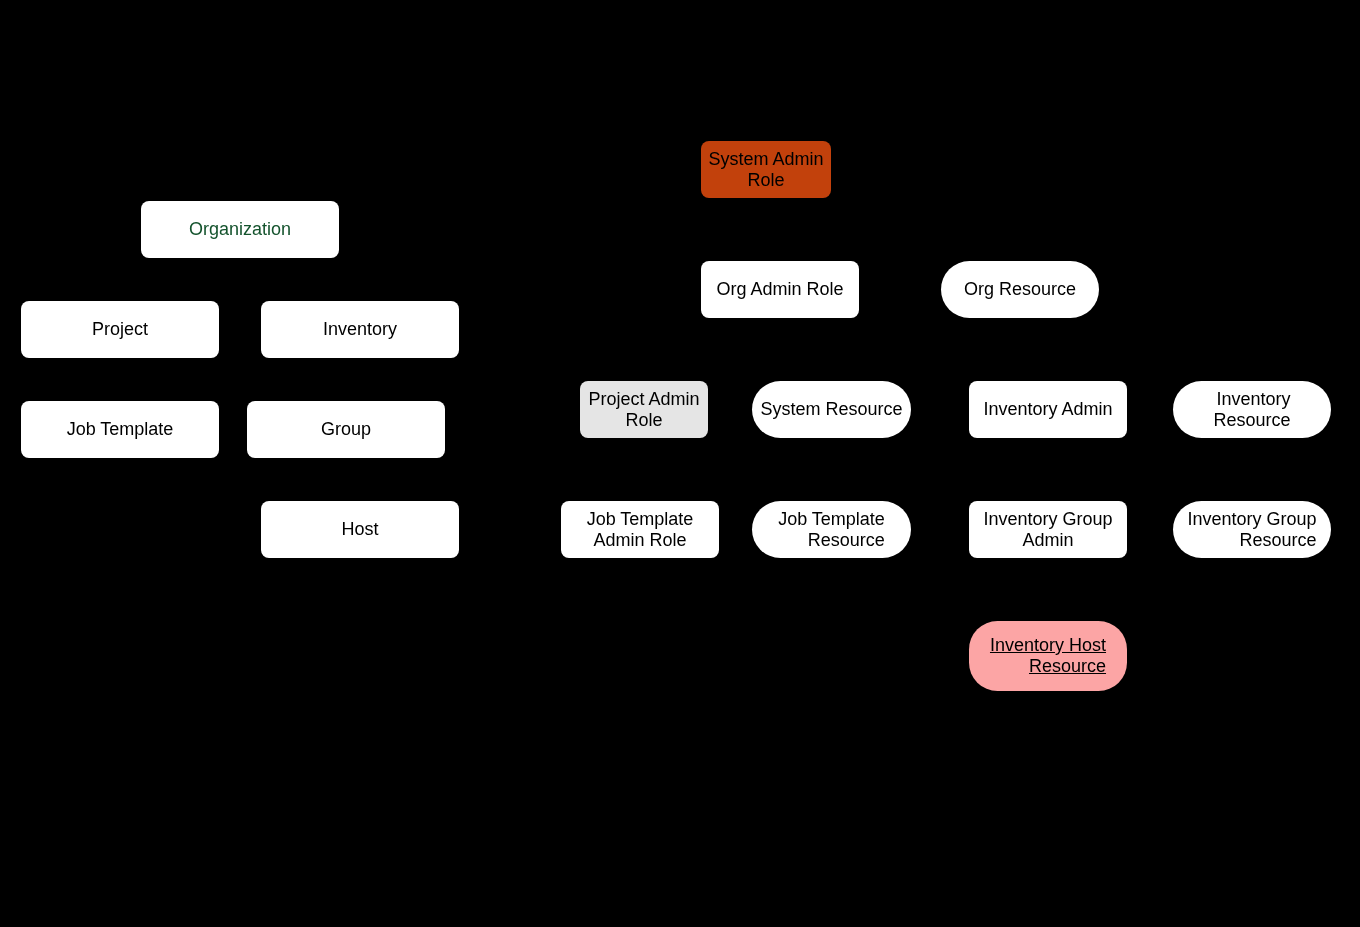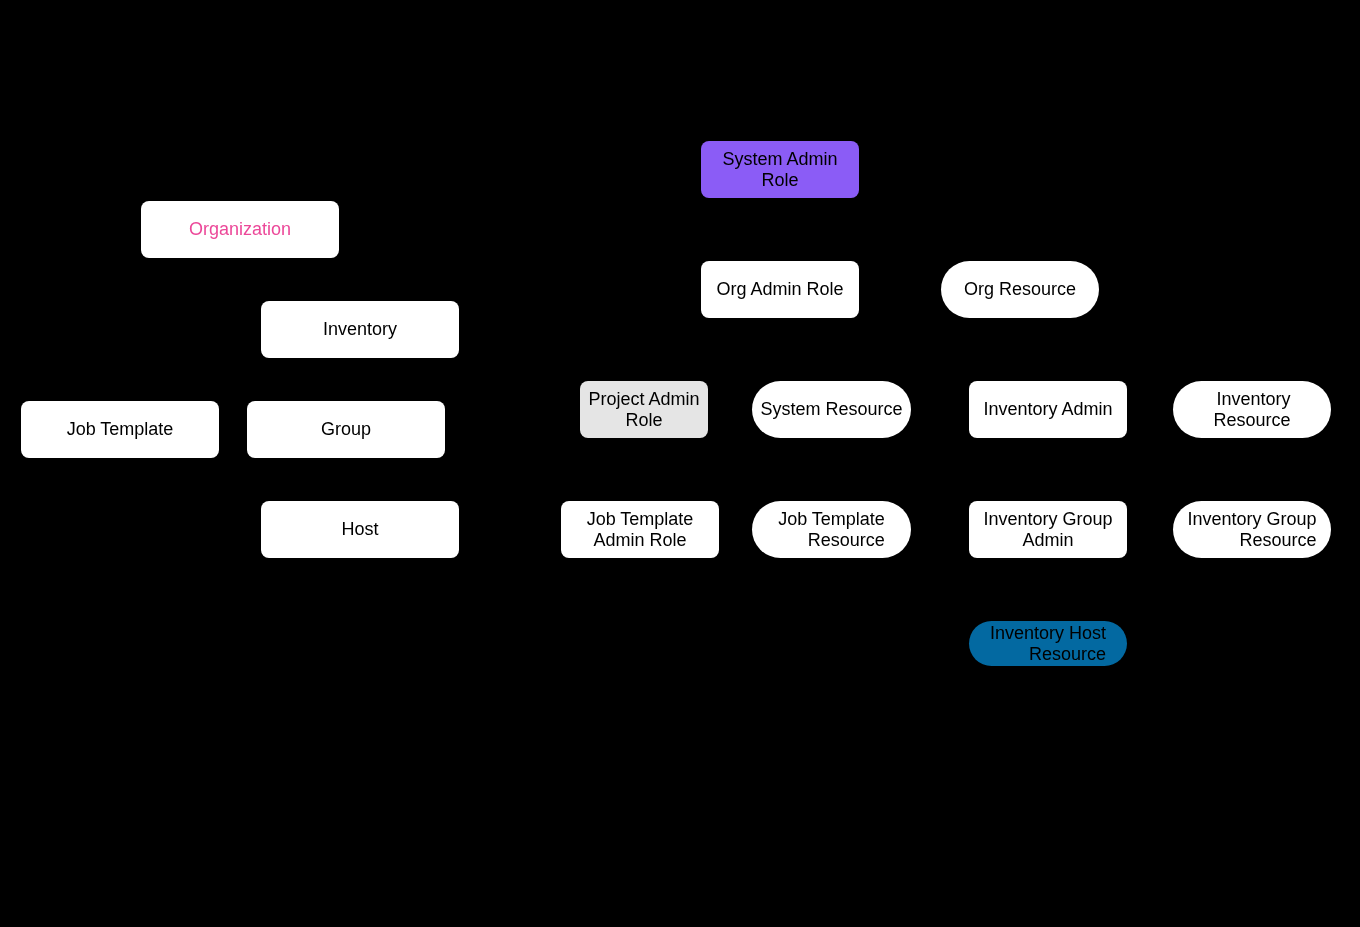--- a/index.html
+++ b/index.html
@@ -34,38 +34,39 @@
   }
   .node.stadium {
     border-radius: 28.5px;
     text-align: right;
   }
 </style>
 </head>
 <body>
 
 <div class="stage" id="stage" style="background: rgb(0, 0, 0);">
-    <div class="node rect" style="left: 141px; top: 201px; width: 198px; height: 57px; background: rgb(255, 255, 255); color: #ec4899;">Organization</div>
+    <div class="node rect" style="left: 141px; top: 201px; width: 198px; height: 57px; background: rgb(255, 255, 255); color: #14532d;">Organization</div>
+    <div class="node rect" style="left: 21px; top: 301px; width: 198px; height: 57px; background: rgb(255, 255, 255); color: rgb(0, 0, 0);">Project</div>
     <div class="node rect" style="left: 261px; top: 301px; width: 198px; height: 57px; background: rgb(255, 255, 255); color: rgb(0, 0, 0);">Inventory</div>
     <div class="node rect" style="left: 21px; top: 401px; width: 198px; height: 57px; background: rgb(255, 255, 255); color: rgb(0, 0, 0);">Job Template</div>
     <div class="node rect" style="left: 247px; top: 401px; width: 198px; height: 57px; background: rgb(255, 255, 255); color: rgb(0, 0, 0);">Group</div>
     <div class="node rect" style="left: 261px; top: 501px; width: 198px; height: 57px; background: rgb(255, 255, 255); color: rgb(0, 0, 0);">Host</div>
-    <div class="node rect" style="left: 701px; top: 141px; width: 158px; height: 57px; background: #8b5cf6; color: rgb(0, 0, 0);">System Admin
+    <div class="node rect" style="left: 701px; top: 141px; width: 130px; height: 57px; background: #c2410c; color: rgb(0, 0, 0);">System Admin
 Role</div>
     <div class="node rect" style="left: 701px; top: 261px; width: 158px; height: 57px; background: rgb(255, 255, 255); color: rgb(0, 0, 0);">Org Admin Role</div>
     <div class="node stadium" style="left: 941px; top: 261px; width: 158px; height: 57px; background: rgb(255, 255, 255); color: rgb(0, 0, 0);">Org Resource</div>
     <div class="node rect" style="left: 580px; top: 381px; width: 128px; height: 57px; background: #e5e5e5; color: rgb(0, 0, 0);">Project Admin
 Role</div>
     <div class="node stadium" style="left: 752px; top: 381px; width: 159px; height: 57px; background: rgb(255, 255, 255); color: rgb(0, 0, 0);">System Resource</div>
     <div class="node rect" style="left: 969px; top: 381px; width: 158px; height: 57px; background: rgb(255, 255, 255); color: rgb(0, 0, 0);">Inventory Admin</div>
     <div class="node stadium" style="left: 1173px; top: 381px; width: 158px; height: 57px; background: rgb(255, 255, 255); color: rgb(0, 0, 0);">Inventory
 Resource</div>
     <div class="node rect" style="left: 561px; top: 501px; width: 158px; height: 57px; background: rgb(255, 255, 255); color: rgb(0, 0, 0);">Job Template
 Admin Role</div>
     <div class="node stadium" style="left: 752px; top: 501px; width: 159px; height: 57px; background: rgb(255, 255, 255); color: rgb(0, 0, 0);">Job Template
 Resource</div>
     <div class="node rect" style="left: 969px; top: 501px; width: 158px; height: 57px; background: rgb(255, 255, 255); color: rgb(0, 0, 0);">Inventory Group
 Admin</div>
     <div class="node stadium" style="left: 1173px; top: 501px; width: 158px; height: 57px; background: rgb(255, 255, 255); color: rgb(0, 0, 0);">Inventory Group
 Resource</div>
-    <div class="node stadium" style="left: 969px; top: 621px; width: 158px; height: 45px; background: #0369a1; color: rgb(0, 0, 0);">Inventory Host
+    <div class="node stadium" style="left: 969px; top: 621px; width: 158px; height: 70px; background: #fca5a5; color: rgb(0, 0, 0); text-decoration: underline;">Inventory Host
 Resource</div>
   </div>
 
 </body></html>

